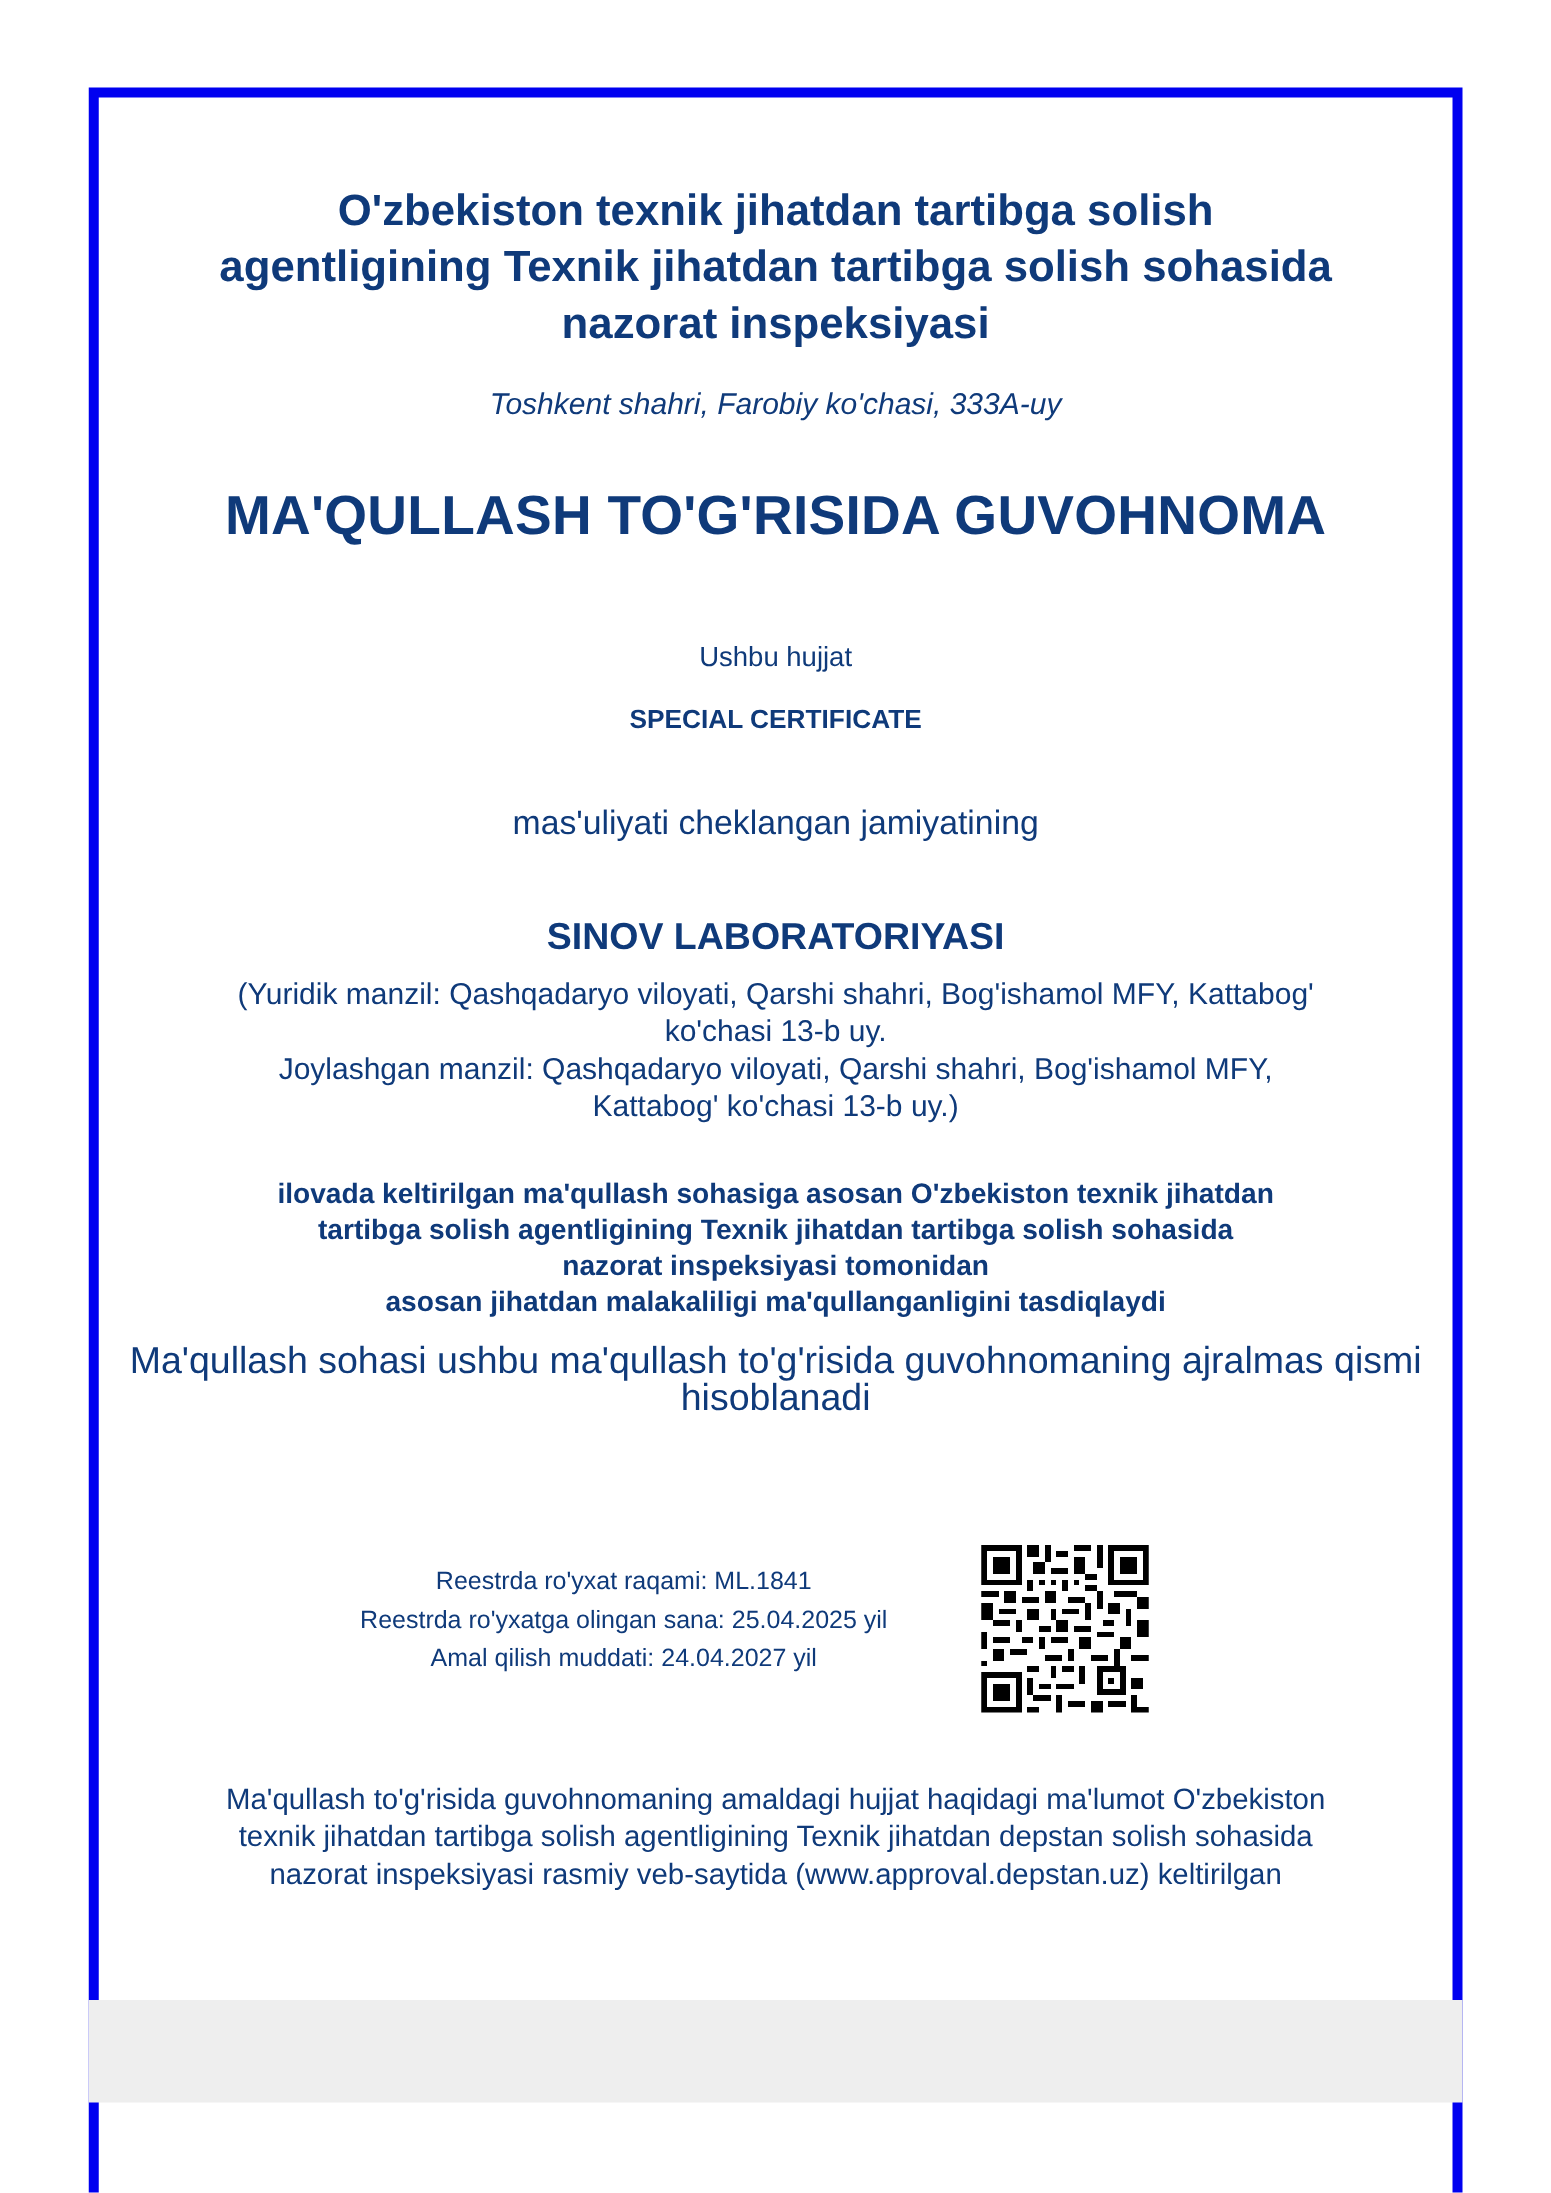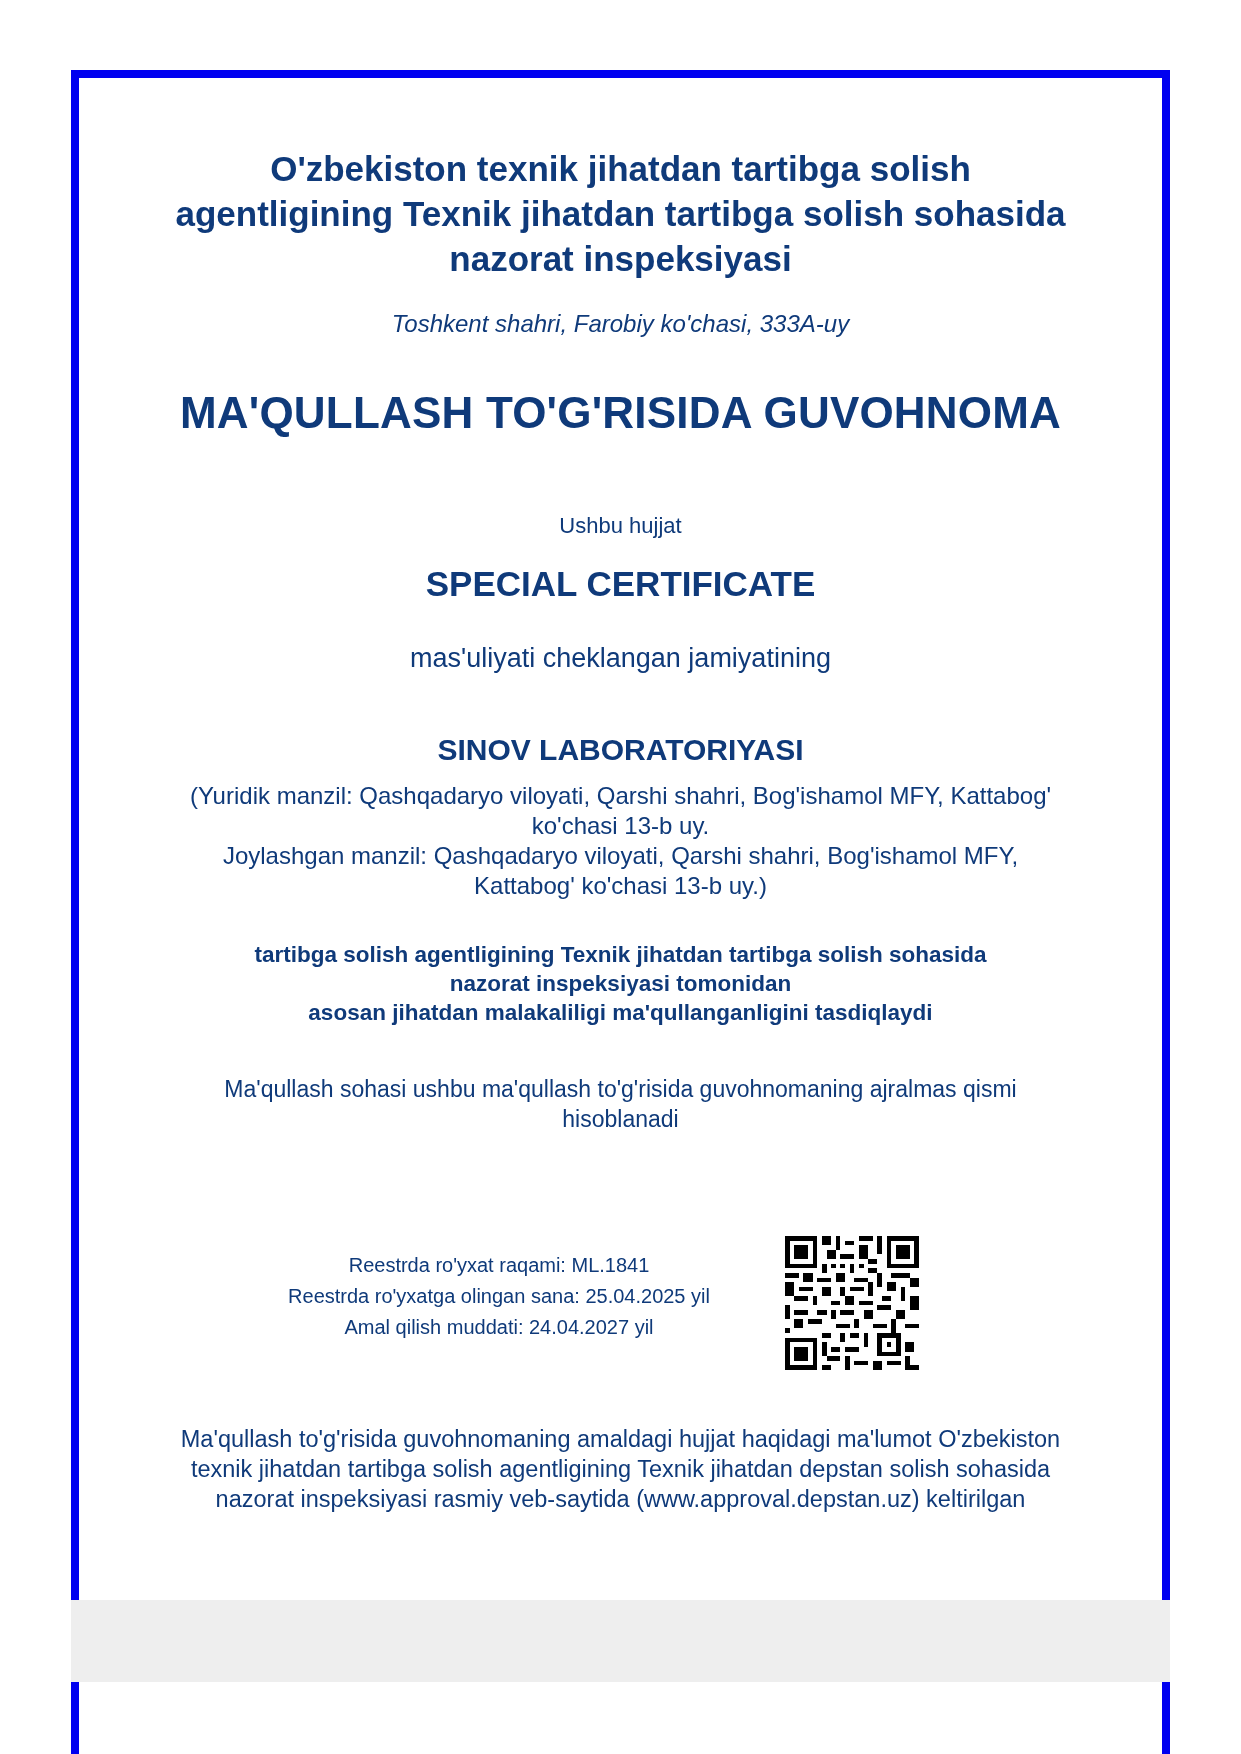--- a/index.html
+++ b/index.html
@@ -4,21 +4,21 @@
 <style>
   html, body { margin:0; padding:0; background:#ffffff; }
   body { width:1241px; height:1754px; position:relative; overflow:hidden; font-family:"Liberation Sans", sans-serif; color:#0f3a7a; }
   .page { position:absolute; left:71px; top:70px; width:1099px; height:1720px; box-sizing:border-box; border:8px solid #0000f0; background:#fff; }
   .gray { position:absolute; left:71px; top:1600px; width:1099px; height:82px; background:#eeeeee; }
   .c { position:absolute; left:0; right:0; text-align:center; }
   .h1 { top:68px; font-size:35px; font-weight:bold; line-height:45px; padding:0 80px; }
   .addr { top:232px; font-size:24px;font-style:italic; }
   .title { top:310px; font-size:44px; font-weight:bold; letter-spacing:0.2px; }
   .small { font-size:22px; }
-  .b26 { font-size:35px; font-weight:bold; }
+  .b26 { font-size:21px; font-weight:bold; }
   .lab { font-size:30px; font-weight:bold; }
   .p24 { font-size:24px; line-height:30px; }
   .bold22 { font-size:22.5px; font-weight:bold; line-height:29px; }
   .info { position:absolute; left:200px; width:440px; top:1172px; text-align:center; font-size:20px; line-height:31px; }
   .qr { position:absolute; left:706px; top:1158px; width:134px; height:134px; }
   .foot { top:1346px; font-size:23.5px; line-height:30px; padding:0 40px; }
 </style>
 </head>
 <body>
 
@@ -32,26 +32,27 @@
   <div class="c lab" style="top:655px">SINOV LABORATORIYASI</div>
 
   <div class="c p24" style="top:703px">
     <div>(Yuridik manzil: Qashqadaryo viloyati, Qarshi shahri, Bog'ishamol MFY, Kattabog'</div>
     <div>ko'chasi 13-b uy.</div>
     <div>Joylashgan manzil: Qashqadaryo viloyati, Qarshi shahri, Bog'ishamol MFY,</div>
     <div>Kattabog' ko'chasi 13-b uy.)</div>
   </div>
 
   <div class="c bold22" style="top:862px">
+    <div>ilovada keltirilgan ma'qullash sohasiga asosan O'zbekiston texnik jihatdan</div>
     <div>tartibga solish agentligining Texnik jihatdan tartibga solish sohasida</div>
     <div>nazorat inspeksiyasi tomonidan</div>
     <div>asosan jihatdan malakaliligi ma'qullanganligini tasdiqlaydi</div>
   </div>
 
-  <div class="c" style="top:996px;font-size:23px;line-height:30px">
+  <div class="c" style="top:996px;font-size:30px;line-height:30px">
     <div>Ma'qullash sohasi ushbu ma'qullash to'g'risida guvohnomaning ajralmas qismi</div>
     <div>hisoblanadi</div>
   </div>
 
   <div class="info">
     <div>Reestrda ro'yxat raqami: ML.1841</div>
     <div>Reestrda ro'yxatga olingan sana: 25.04.2025 yil</div>
     <div>Amal qilish muddati: 24.04.2027 yil</div>
   </div>
 

